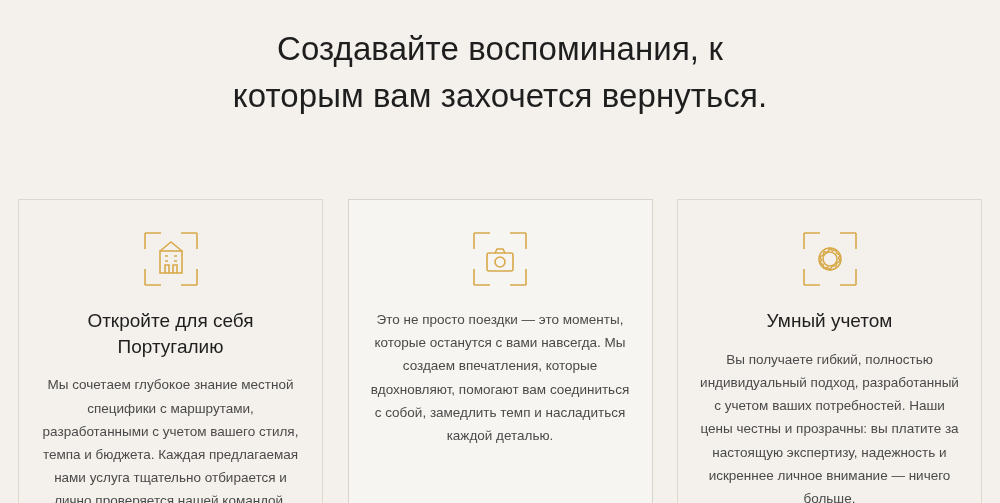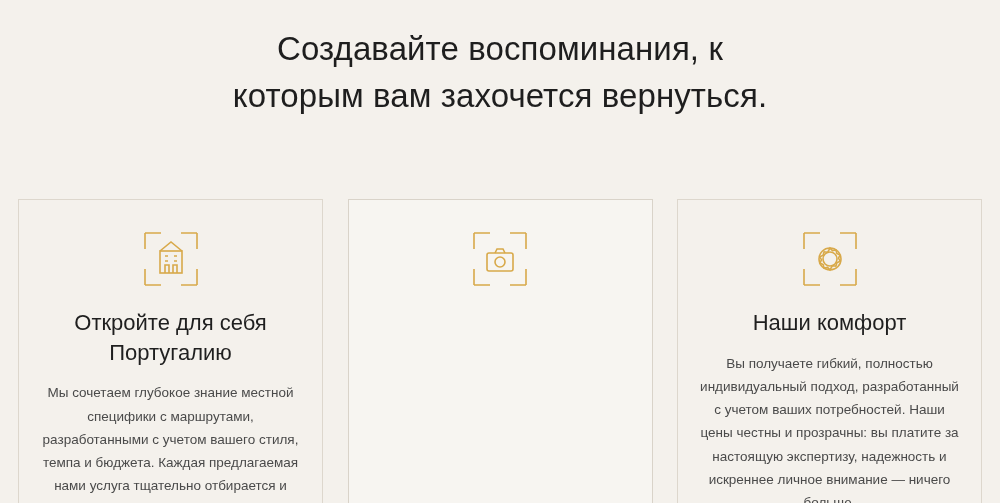--- a/index.html
+++ b/index.html
@@ -56,21 +56,21 @@
   }
   .icon-wrap {
     display: flex;
     justify-content: center;
     align-items: center;
     height: 62px;
     margin-bottom: 18px;
   }
   .icon-wrap svg { display: block; }
   .card-title {
-    font-size: 22px;
+    font-size: 19px;
     font-weight: 400;
     line-height: 1.35;
     color: #1f1f1f;
     margin: 0 0 14px;
   }
   .card-text {
     font-size: 13.5px;
     line-height: 1.72;
     color: #4a4a4a;
     margin: 0;
@@ -103,29 +103,30 @@
 
     <div class="card highlight">
       <div class="icon-wrap">
         <svg width="60" height="60" viewBox="0 0 60 60" fill="none" stroke="#d8a94a" stroke-width="1.6">
           <path d="M4 4h16M40 4h16M4 56h16M40 56h16M4 4v16M4 40v16M56 4v16M56 40v16"></path>
           <rect x="17" y="24" width="26" height="18" rx="2"></rect>
           <path d="M25 24l2-4h6l2 4"></path>
           <circle cx="30" cy="33" r="5"></circle>
         </svg>
       </div>
+      <p class="card-text">Это не просто поездки — это моменты, которые останутся с вами навсегда. Мы создаем впечатления, которые вдохновляют, помогают вам соединиться с собой, замедлить темп и насладиться каждой деталью.</p>
     </div>
 
     <div class="card">
       <div class="icon-wrap">
         <svg width="60" height="60" viewBox="0 0 60 60" fill="none" stroke="#d8a94a" stroke-width="1.6">
           <path d="M4 4h16M40 4h16M4 56h16M40 56h16M4 4v16M4 40v16M56 4v16M56 40v16"></path>
           <circle cx="30" cy="30" r="11"></circle>
           <circle cx="30" cy="30" r="7"></circle>
           <path d="M30 19l2.4 2.6 3.5-.6 1 3.4 3.2 1.6-1.6 3.1 1.6 3.1-3.2 1.6-1 3.4-3.5-.6L30 41l-2.4-2.6-3.5.6-1-3.4-3.2-1.6 1.6-3.1-1.6-3.1 3.2-1.6 1-3.4 3.5.6z"></path>
         </svg>
       </div>
-      <h2 class="card-title">Наши комфорт</h2>
+      <h2 class="card-title">Умный учетом</h2>
       <p class="card-text">Вы получаете гибкий, полностью индивидуальный подход, разработанный с учетом ваших потребностей. Наши цены честны и прозрачны: вы платите за настоящую экспертизу, надежность и искреннее личное внимание — ничего больше.</p>
     </div>
 
   </div>
 </div>
 
 </body></html>

